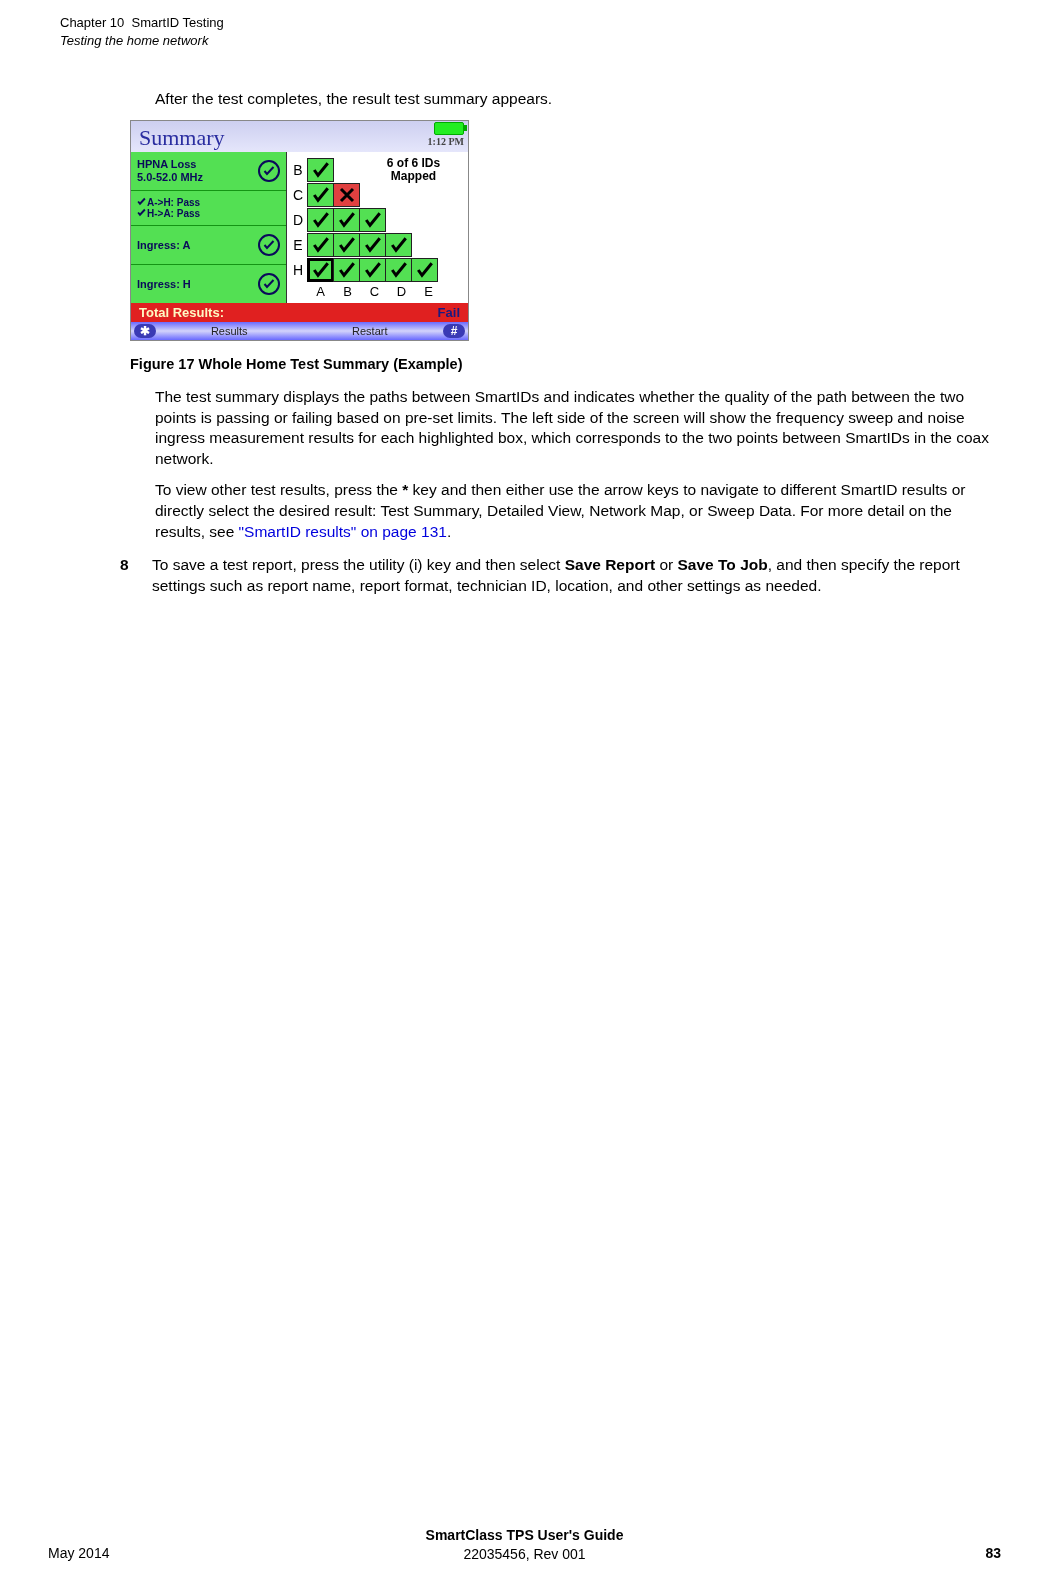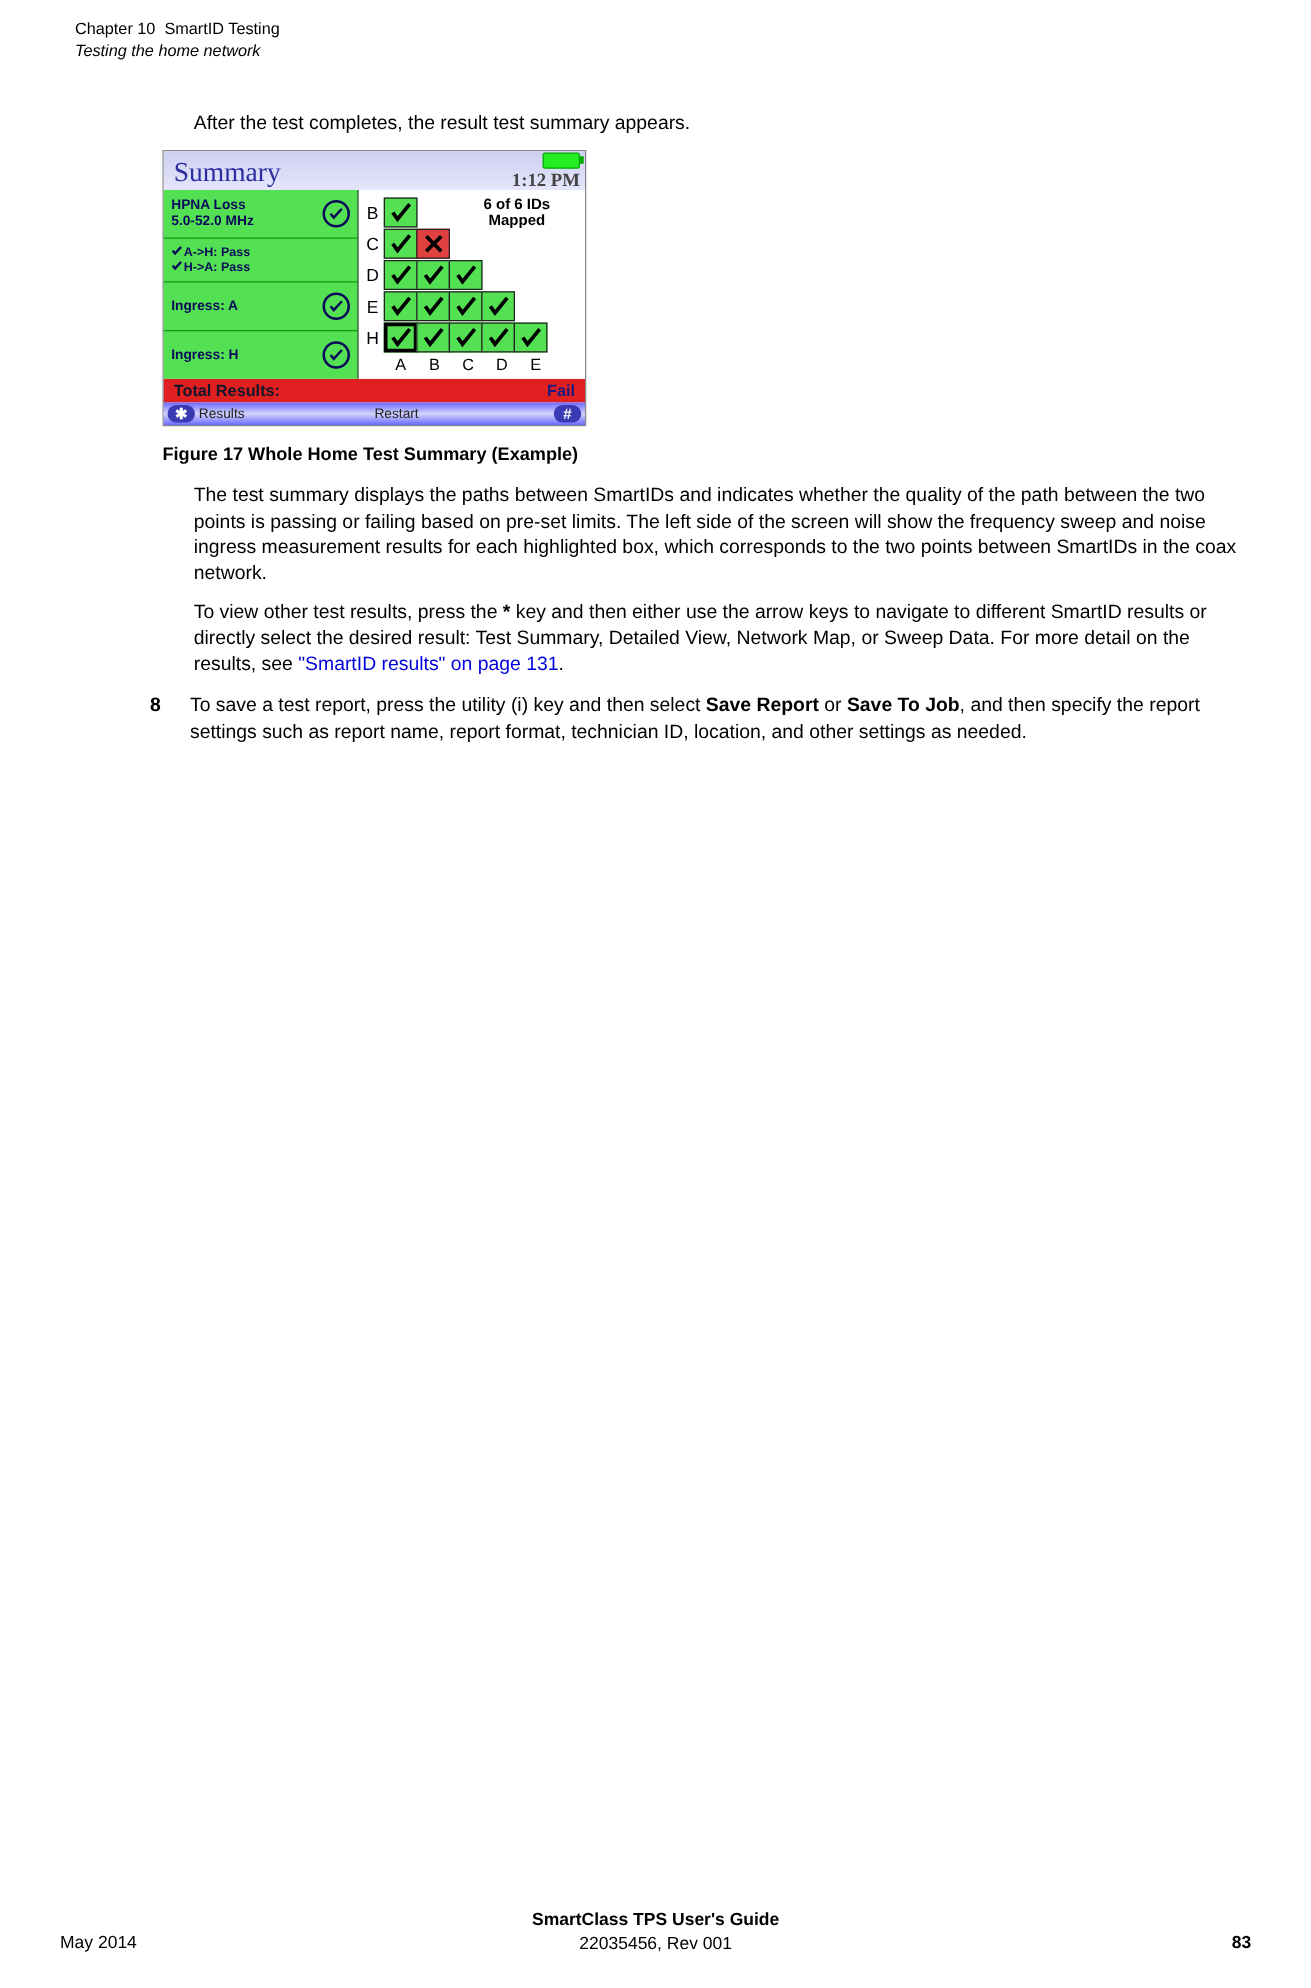--- a/index.html
+++ b/index.html
@@ -73,21 +73,21 @@
     font-family: Georgia, serif;
     position: relative;
     height: 26px;
   }
   .battery {
     position:absolute; top:1px; right:4px; width:28px; height:11px;
     border:1px solid #0a0; background:#2e2; border-radius:2px;
   }
   .battery::after{content:"";position:absolute;right:-4px;top:2px;width:3px;height:6px;background:#0a0;}
   .clock {
-    position:absolute; top:14px; right:4px; font-size:15px; font-weight:bold; color:#444;
+    position:absolute; top:14px; right:4px; font-size:10px; font-weight:bold; color:#444;
   }
   .dev-main { display:flex; }
   .dev-left {
     width: 155px;
     background: #53e053;
     border-right:1px solid #333;
   }
   .left-box {
     border-bottom: 1px solid #149514;
     padding: 4px 6px;
@@ -133,31 +133,31 @@
   .cell.none { border:none; }
   .check svg{width:18px;height:18px;}
   .x svg{width:18px;height:18px;}
   .col-labels { display:flex; margin-left:18px; height:18px; }
   .col-labels span{ width:27px; text-align:center; font-size:13px; }
   .highlight { border:3px solid #000 !important; }
   .dev-total {
     background:#e02020; color:#2a2da0; display:flex; justify-content:space-between;
     padding:1px 8px; font-weight:bold; font-size:13px; height:17px; align-items:center;
   }
-  .dev-total .tr-label{ color:#0f172a; }
+  .dev-total .tr-label{ color:#fef9c3; }
   .dev-total .tr-val{ color:#1a1a80; }
   .dev-soft {
     display:flex; background:linear-gradient(#6a6aff,#d3d3fb,#6a6aff); height:18px; align-items:center;
     font-size:11px; color:#222;
   }
   .soft-star,.soft-hash{
     width:22px;height:14px;background:#3a3ab5;color:#fff;border-radius:8px;
     display:flex;align-items:center;justify-content:center;font-weight:bold;font-size:12px;margin:0 3px;
   }
-  .soft-btn{ flex:1; }
+  .soft-btn{ flex:1; text-align:center; }
   b { font-weight:bold; }
 </style>
 </head>
 <body>
 
 <div class="header-right">
   <span>Chapter 10</span>&nbsp;&nbsp;<span>SmartID Testing</span><br>
   <span class="header-line2">Testing the home network</span>
 </div>
 

